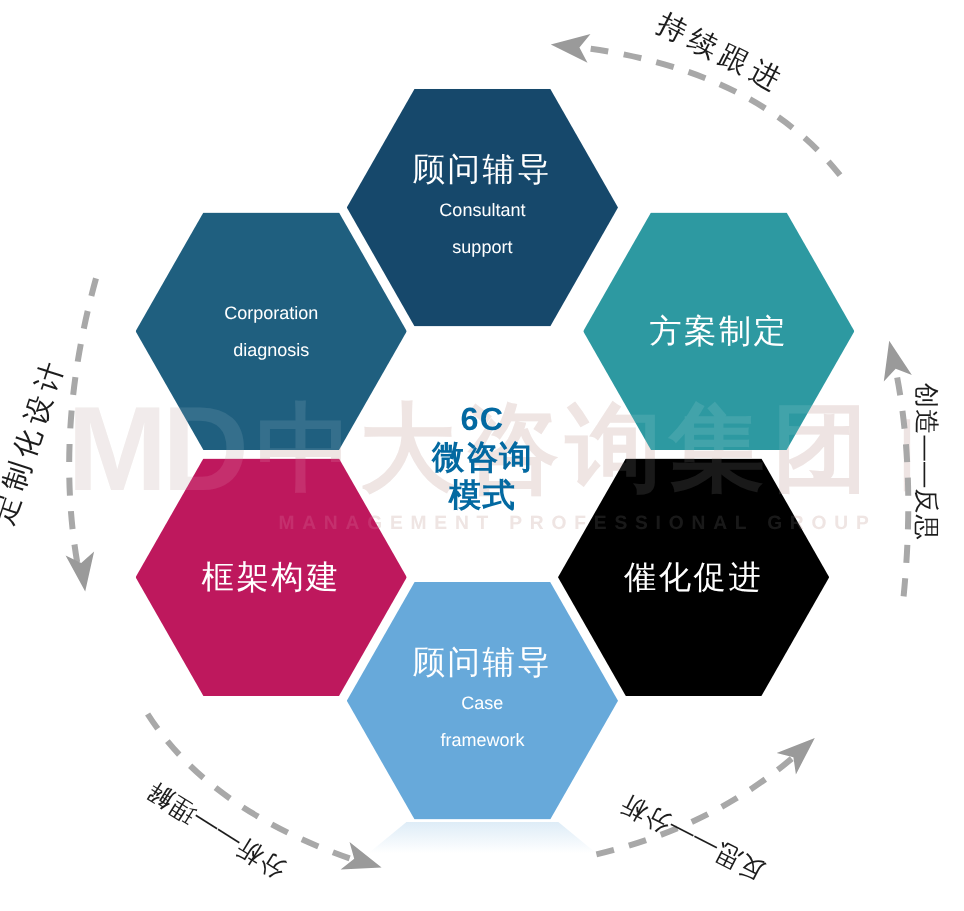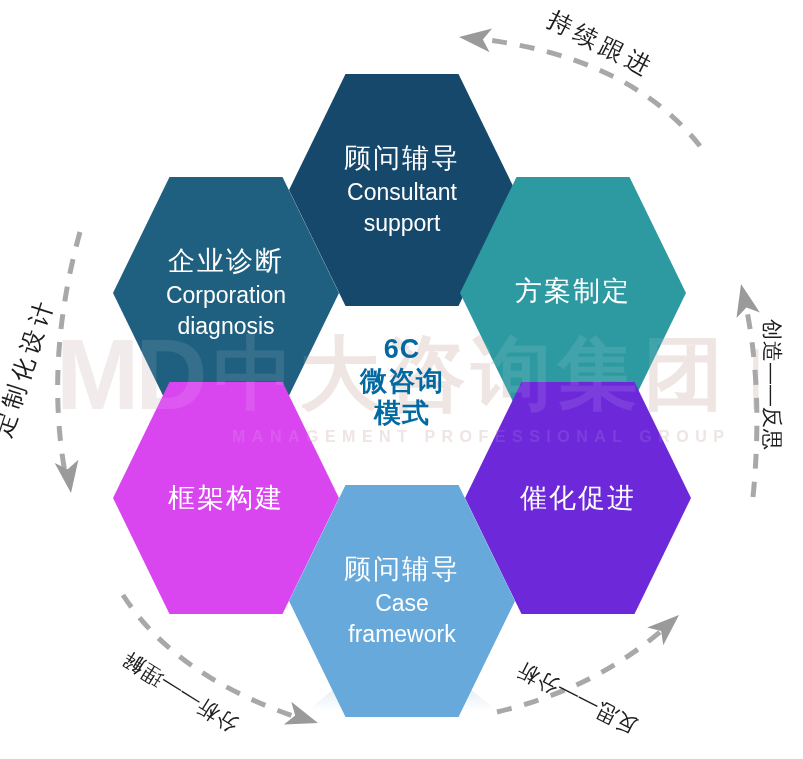--- a/index.html
+++ b/index.html
@@ -18,30 +18,30 @@
     background:
       radial-gradient(circle,#ffffff 0 26%, rgba(255,255,255,0) 27%),
       repeating-conic-gradient(currentColor 0deg 5deg, rgba(255,255,255,0) 5deg 14deg);
   }
   .watermark .wm-sub{margin:8px 0 0 176px;font-size:16px;font-weight:700;letter-spacing:6.5px;white-space:nowrap;}
   .watermark.under{z-index:0;color:#ede2e0;}
   .watermark.under .wm-letters{color:#efe9e8;}
   .watermark.over{z-index:2;color:rgba(255,255,255,0.55);opacity:0.18;}
   
   .hex{
-    position:absolute;width:226px;height:232px;z-index:1;
+    position:absolute;width:226px;height:198px;z-index:1;
     clip-path:polygon(0% 50%,25% 0%,75% 0%,100% 50%,75% 100%,25% 100%);
     display:flex;flex-direction:column;align-items:center;justify-content:center;
     text-align:center;color:#ffffff;
   }
   .hex .zh{font-size:27px;letter-spacing:2px;line-height:34px;}
-  .hex .en{font-size:23px;line-height:31px;white-space:pre-line;margin-top:2px;}
+  .hex .en{font-size:15px;line-height:31px;white-space:pre-line;margin-top:2px;}
   .hex-top{left:289px;top:74px;}
   .hex-topleft{left:113px;top:177px;}
-  .hex-topright{left:460px;top:177px;font-family:Liberation Mono, monospace;}
+  .hex-topright{left:486px;top:177px;}
   .hex-bottomleft{left:113px;top:382px;}
   .hex-bottomright{left:465px;top:382px;}
   .hex-bottom{left:289px;top:485px;}
   .hex-reflection{
     position:absolute;left:289px;top:685px;width:226px;height:26px;z-index:0;
     clip-path:polygon(22% 0%,78% 0%,92% 100%,8% 100%);
     background:linear-gradient(to bottom, rgba(103,169,218,0.22), rgba(103,169,218,0));
   }
   
   .center-label{
@@ -81,34 +81,33 @@
 
   <div class="hex-reflection"></div>
 
   <div class="hex hex-top" style="background-color: rgb(22, 72, 107);">
     <div class="zh">顾问辅导</div>
     <div class="en">Consultant
 support</div>
   </div>
 
   <div class="hex hex-topleft" style="background-color: rgb(31, 95, 127);">
-    <div class="zh">企业诊断</div>
     <div class="en">Corporation
 diagnosis</div>
   </div>
 
   <div class="hex hex-topright" style="background-color: rgb(45, 153, 161);">
     <div class="zh">方案制定</div>
   </div>
 
-  <div class="hex hex-bottomleft" style="background-color: #d946ef;">
+  <div class="hex hex-bottomleft" style="background-color: #be185d;">
     <div class="zh">框架构建</div>
   </div>
 
-  <div class="hex hex-bottomright" style="background-color: #6d28d9; gap: 36px;">
+  <div class="hex hex-bottomright" style="background-color: #000000; gap: 36px;">
     <div class="zh">催化促进</div>
   </div>
 
   <div class="hex hex-bottom" style="background-color: rgb(103, 169, 218);">
     <div class="zh">顾问辅导</div>
     <div class="en">Case
 framework</div>
   </div>
 
   <div class="watermark over">

